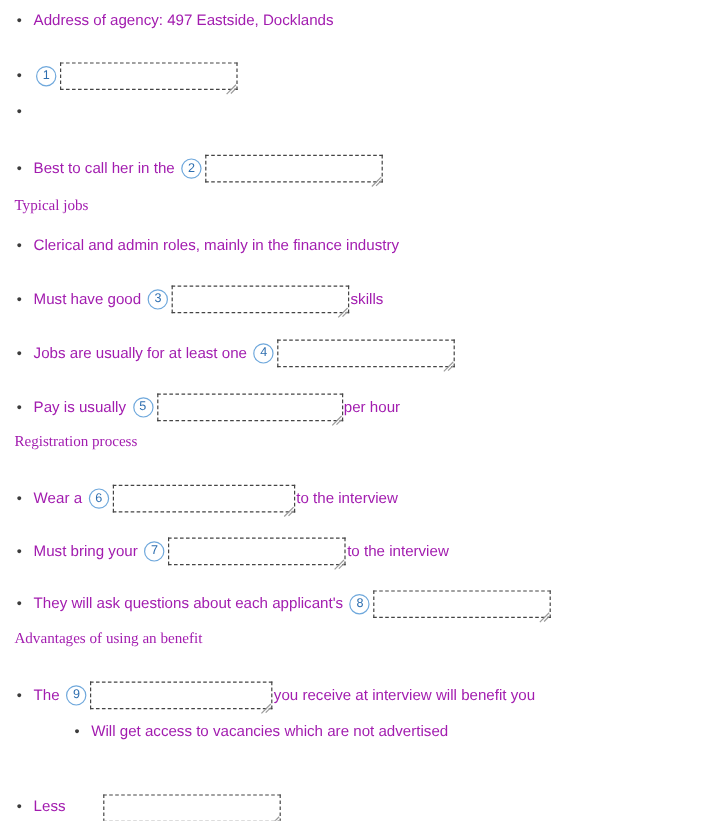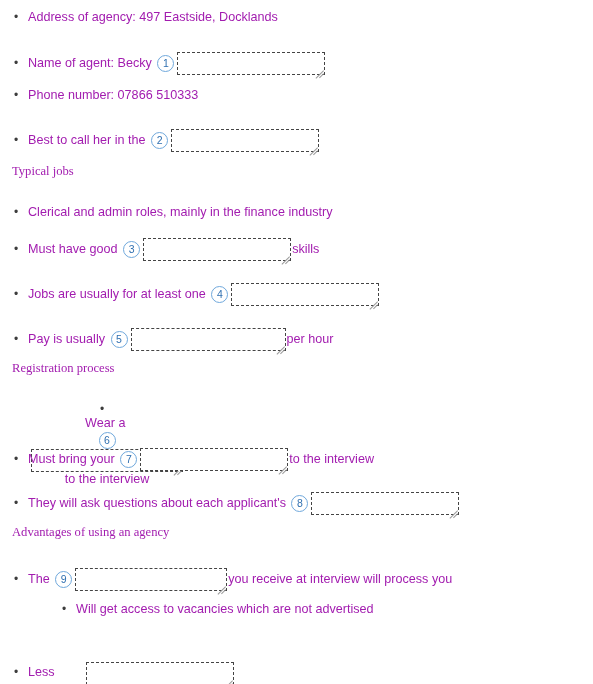--- a/index.html
+++ b/index.html
@@ -133,42 +133,40 @@
 <body>
 
 <div class="sheet">
   <div id="lines-root">
       <div class="row bulleted" style="position: absolute; left: 0px; top: 10px;">
         <span class="bullet"></span>
         <span class="txt">Address of agency: 497 Eastside, Docklands</span>
       </div>
       <div class="row bulleted" style="position: absolute; left: 0px; top: 52px;">
         <span class="bullet"></span>
-        <span class="txt">Name of agent: Becky </span>
         <span class="badge">1</span>
         <div class="answer-box" tabindex="0" style="width: 148px;">
           <span class="grip"></span>
         </div>
       </div>
       <div class="row bulleted" style="position: absolute; left: 0px; top: 88px;">
         <span class="bullet"></span>
-        <span class="txt">Phone number: 07866 510333</span>
       </div>
       <div class="row bulleted" style="position: absolute; left: 0px; top: 129px;">
         <span class="bullet"></span>
         <span class="txt">Best to call her in the </span>
         <span class="badge">2</span>
         <div class="answer-box" tabindex="0" style="width: 148px;">
           <span class="grip"></span>
         </div>
       </div>
       <div class="row heading" style="position: absolute; left: 0px; top: 164px;">
         <span class="txt">Typical jobs</span>
       </div>
-      <div class="row bulleted" style="position: absolute; left: 0px; top: 197px; margin-top: 8px;">
+      <div class="row bulleted" style="position: absolute; left: 0px; top: 197px;">
         <span class="bullet"></span>
         <span class="txt">Clerical and admin roles, mainly in the finance industry</span>
       </div>
       <div class="row bulleted" style="position: absolute; left: 0px; top: 238px;">
         <span class="bullet"></span>
         <span class="txt">Must have good </span>
         <span class="badge">3</span>
         <div class="answer-box" tabindex="0" style="width: 148px;">
           <span class="grip"></span>
         </div>
@@ -187,21 +185,21 @@
         <span class="txt">Pay is usually </span>
         <span class="badge">5</span>
         <div class="answer-box" tabindex="0" style="width: 155px;">
           <span class="grip"></span>
         </div>
         <span class="txt">per hour</span>
       </div>
       <div class="row heading" style="position: absolute; left: 0px; top: 361px;">
         <span class="txt">Registration process</span>
       </div>
-      <div class="row bulleted" style="position: absolute; left: 16px; top: 404px; flex-direction: column;">
+      <div class="row bulleted" style="position: absolute; left: 0px; top: 404px;">
         <span class="bullet"></span>
         <span class="txt">Wear a </span>
         <span class="badge">6</span>
         <div class="answer-box" tabindex="0" style="width: 152px;">
           <span class="grip"></span>
         </div>
         <span class="txt">to the interview</span>
       </div>
       <div class="row bulleted" style="position: absolute; left: 0px; top: 448px; justify-content: flex-end;">
         <span class="bullet"></span>
@@ -214,30 +212,30 @@
       </div>
       <div class="row bulleted" style="position: absolute; left: 0px; top: 492px;">
         <span class="bullet"></span>
         <span class="txt">They will ask questions about each applicant's </span>
         <span class="badge">8</span>
         <div class="answer-box" tabindex="0" style="width: 148px;">
           <span class="grip"></span>
         </div>
       </div>
       <div class="row heading" style="position: absolute; left: 0px; top: 525px;">
-        <span class="txt">Advantages of using an agency</span>
+        <span class="txt">Advantages of using an benefit</span>
       </div>
       <div class="row bulleted" style="position: absolute; left: 0px; top: 568px;">
         <span class="bullet"></span>
         <span class="txt">The </span>
         <span class="badge">9</span>
         <div class="answer-box" tabindex="0" style="width: 152px;">
           <span class="grip"></span>
         </div>
-        <span class="txt">you receive at interview will process you</span>
+        <span class="txt">you receive at interview will benefit you</span>
       </div>
       <div class="row bulleted" style="position: absolute; left: 0px; top: 602px; margin-left: 48px;">
         <span class="bullet"></span>
         <span class="txt">Will get access to vacancies which are not advertised</span>
       </div>
       <div class="row bulleted" style="position: absolute; left: 0px; top: 645px;">
         <span class="bullet"></span>
         <span class="txt">Less </span>
         <span class="badge wide">10</span>
         <div class="answer-box" tabindex="0" style="width: 148px;">

